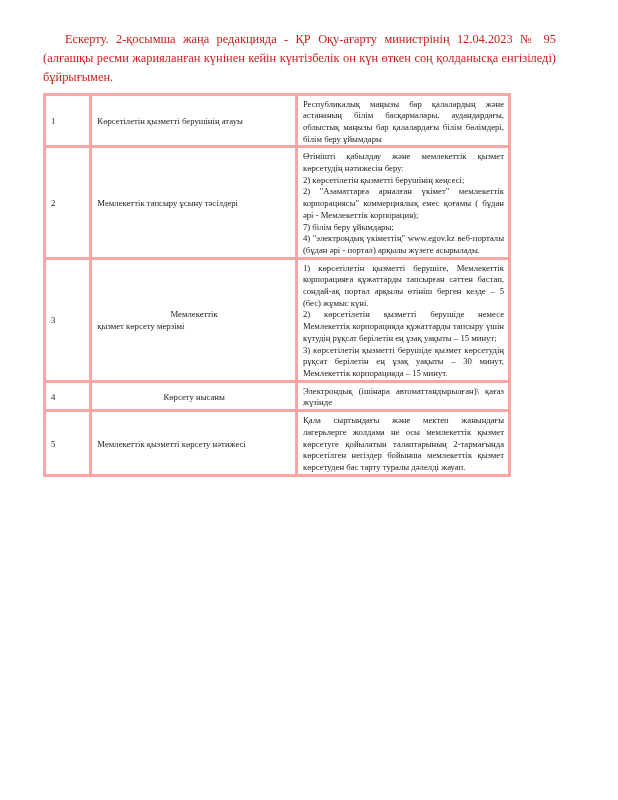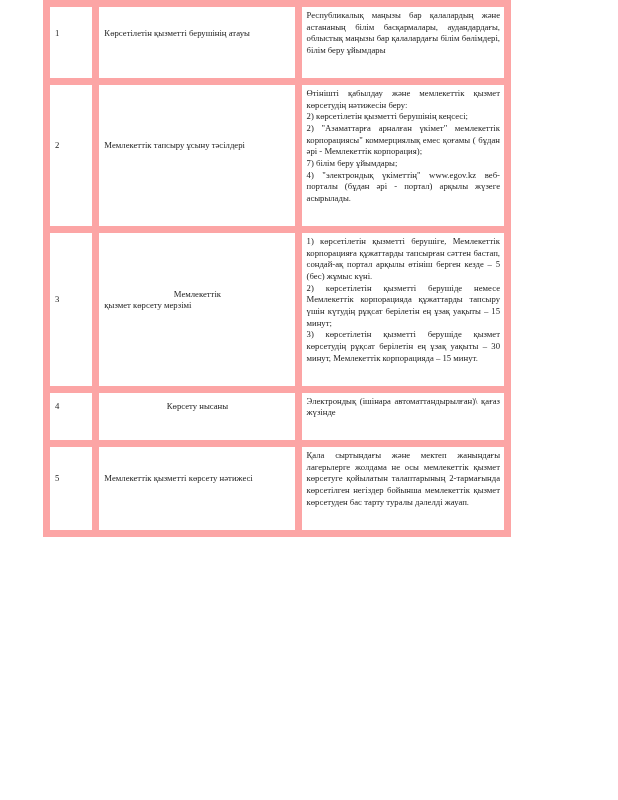--- a/index.html
+++ b/index.html
@@ -35,23 +35,23 @@
   }
   table.doc-table {
     border-collapse: collapse;
     width: 468px;
     margin: 0 0 0 43px;
     table-layout: fixed;
     font-size: 8.7px;
     line-height: 1.345;
   }
   table.doc-table td {
-    border: 7px solid #fca5a5;
+    border: 3px solid #fca5a5;
     vertical-align: middle;
-    padding: 3px 4px 21px 5px;
+    padding: 3px 4px 0 5px;
     color: #1c1c1c;
     word-wrap: break-word;
     overflow-wrap: break-word;
   }
   td.col-num {
     width: 25px;
     text-align: left;
     padding-left: 6px;
   }
   td.col-name {
@@ -77,20 +77,21 @@
   .jt {
     text-align: justify;
     text-align-last: left;
   }
 </style>
 </head>
 <body>
 
 <div class="page">
 
+  <p class="note">Ескерту. 2-қосымша жаңа редакцияда - ҚР Оқу-ағарту министрінің 12.04.2023 № 95 (алғашқы ресми жарияланған күнінен кейін күнтізбелік он күн өткен соң қолданысқа енгізіледі) бұйрығымен.</p>
 
   <table class="doc-table">
     <tbody>
 
       <tr>
         <td class="col-num">1</td>
         <td class="col-name">
           <span class="jt" style="display:block">Көрсетілетін қызметті берушінің атауы</span>
         </td>
         <td class="col-val">

